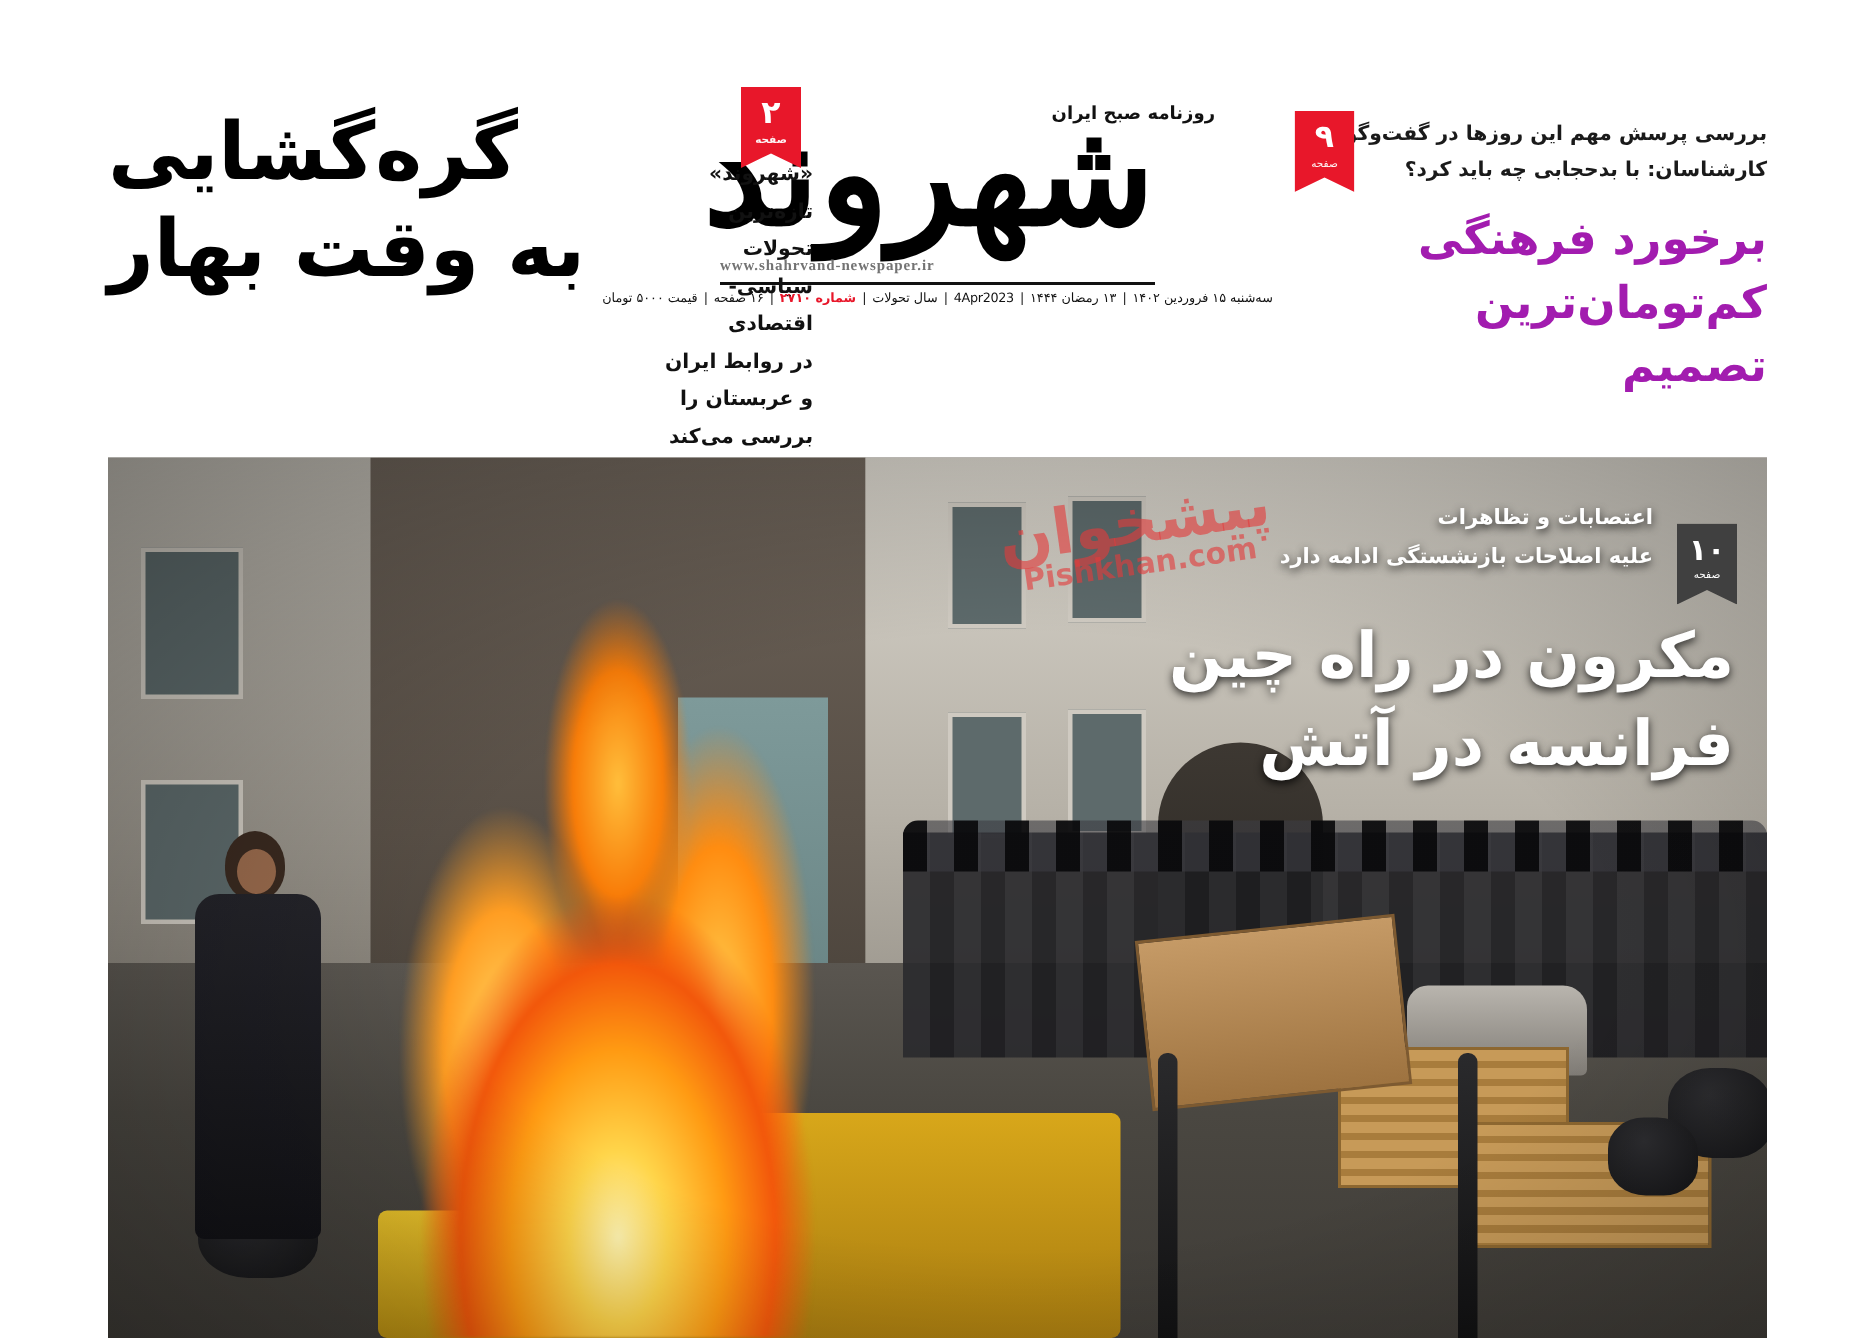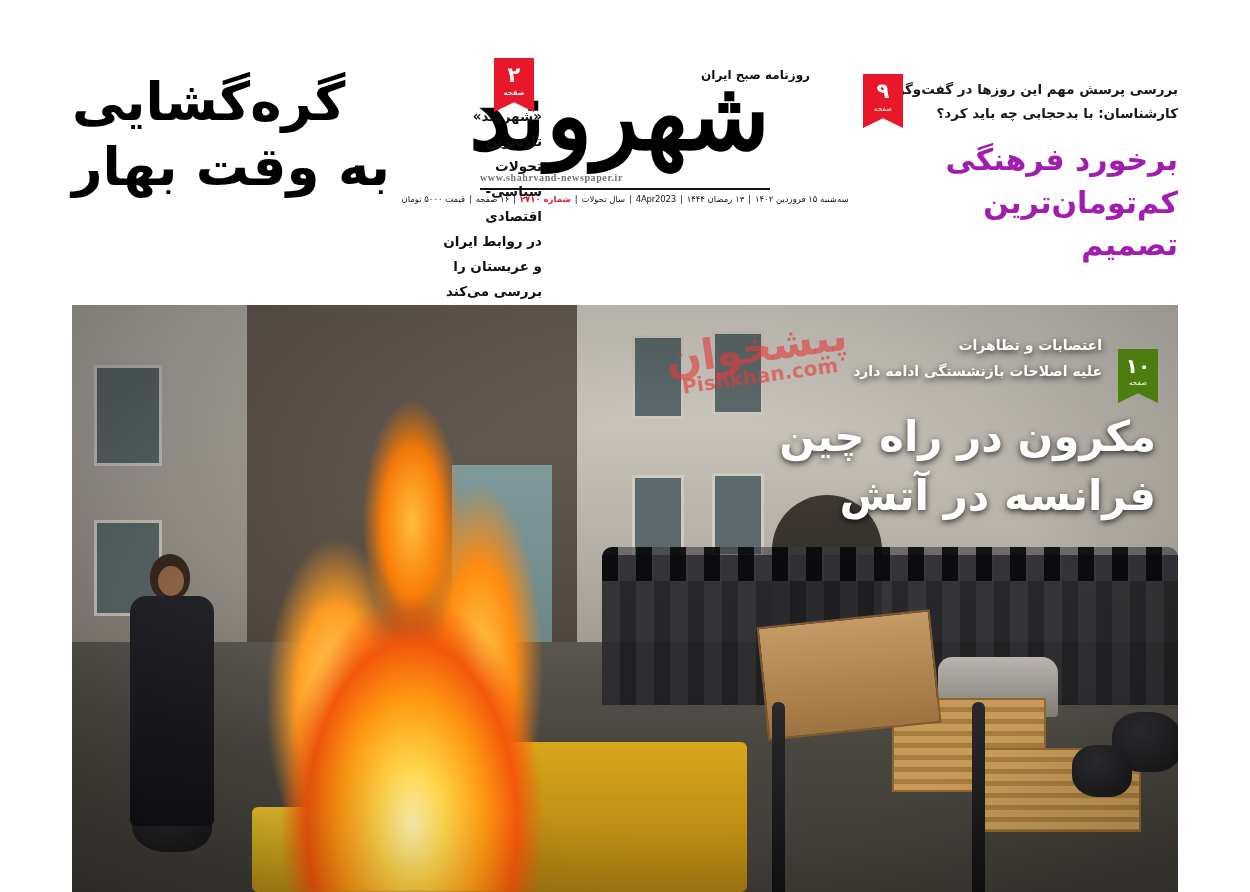--- a/index.html
+++ b/index.html
@@ -360,21 +360,21 @@
     line-height: 1.42;
     letter-spacing: -1.4px;
     color: #fff;
   }
   .photo-flag {
     position: absolute;
     top: 16px;
     right: -2px;
     width: 40px;
     height: 54px;
-    background: #4d7c0f;
+    background: #404040;
     color: #fff;
     text-align: center;
     clip-path: polygon(0 0, 100% 0, 100% 100%, 50% 82%, 0 100%);
     text-shadow: none;
   }
   .photo-flag .num { display:block; font-size: 20px; font-weight: 700; line-height:1; padding-top: 7px;}
   .photo-flag .lbl { display:block; font-size: 7px; line-height:1; padding-top: 4px;}
   .photo-text .inner { padding-right: 54px; }
 </style>
 </head>

